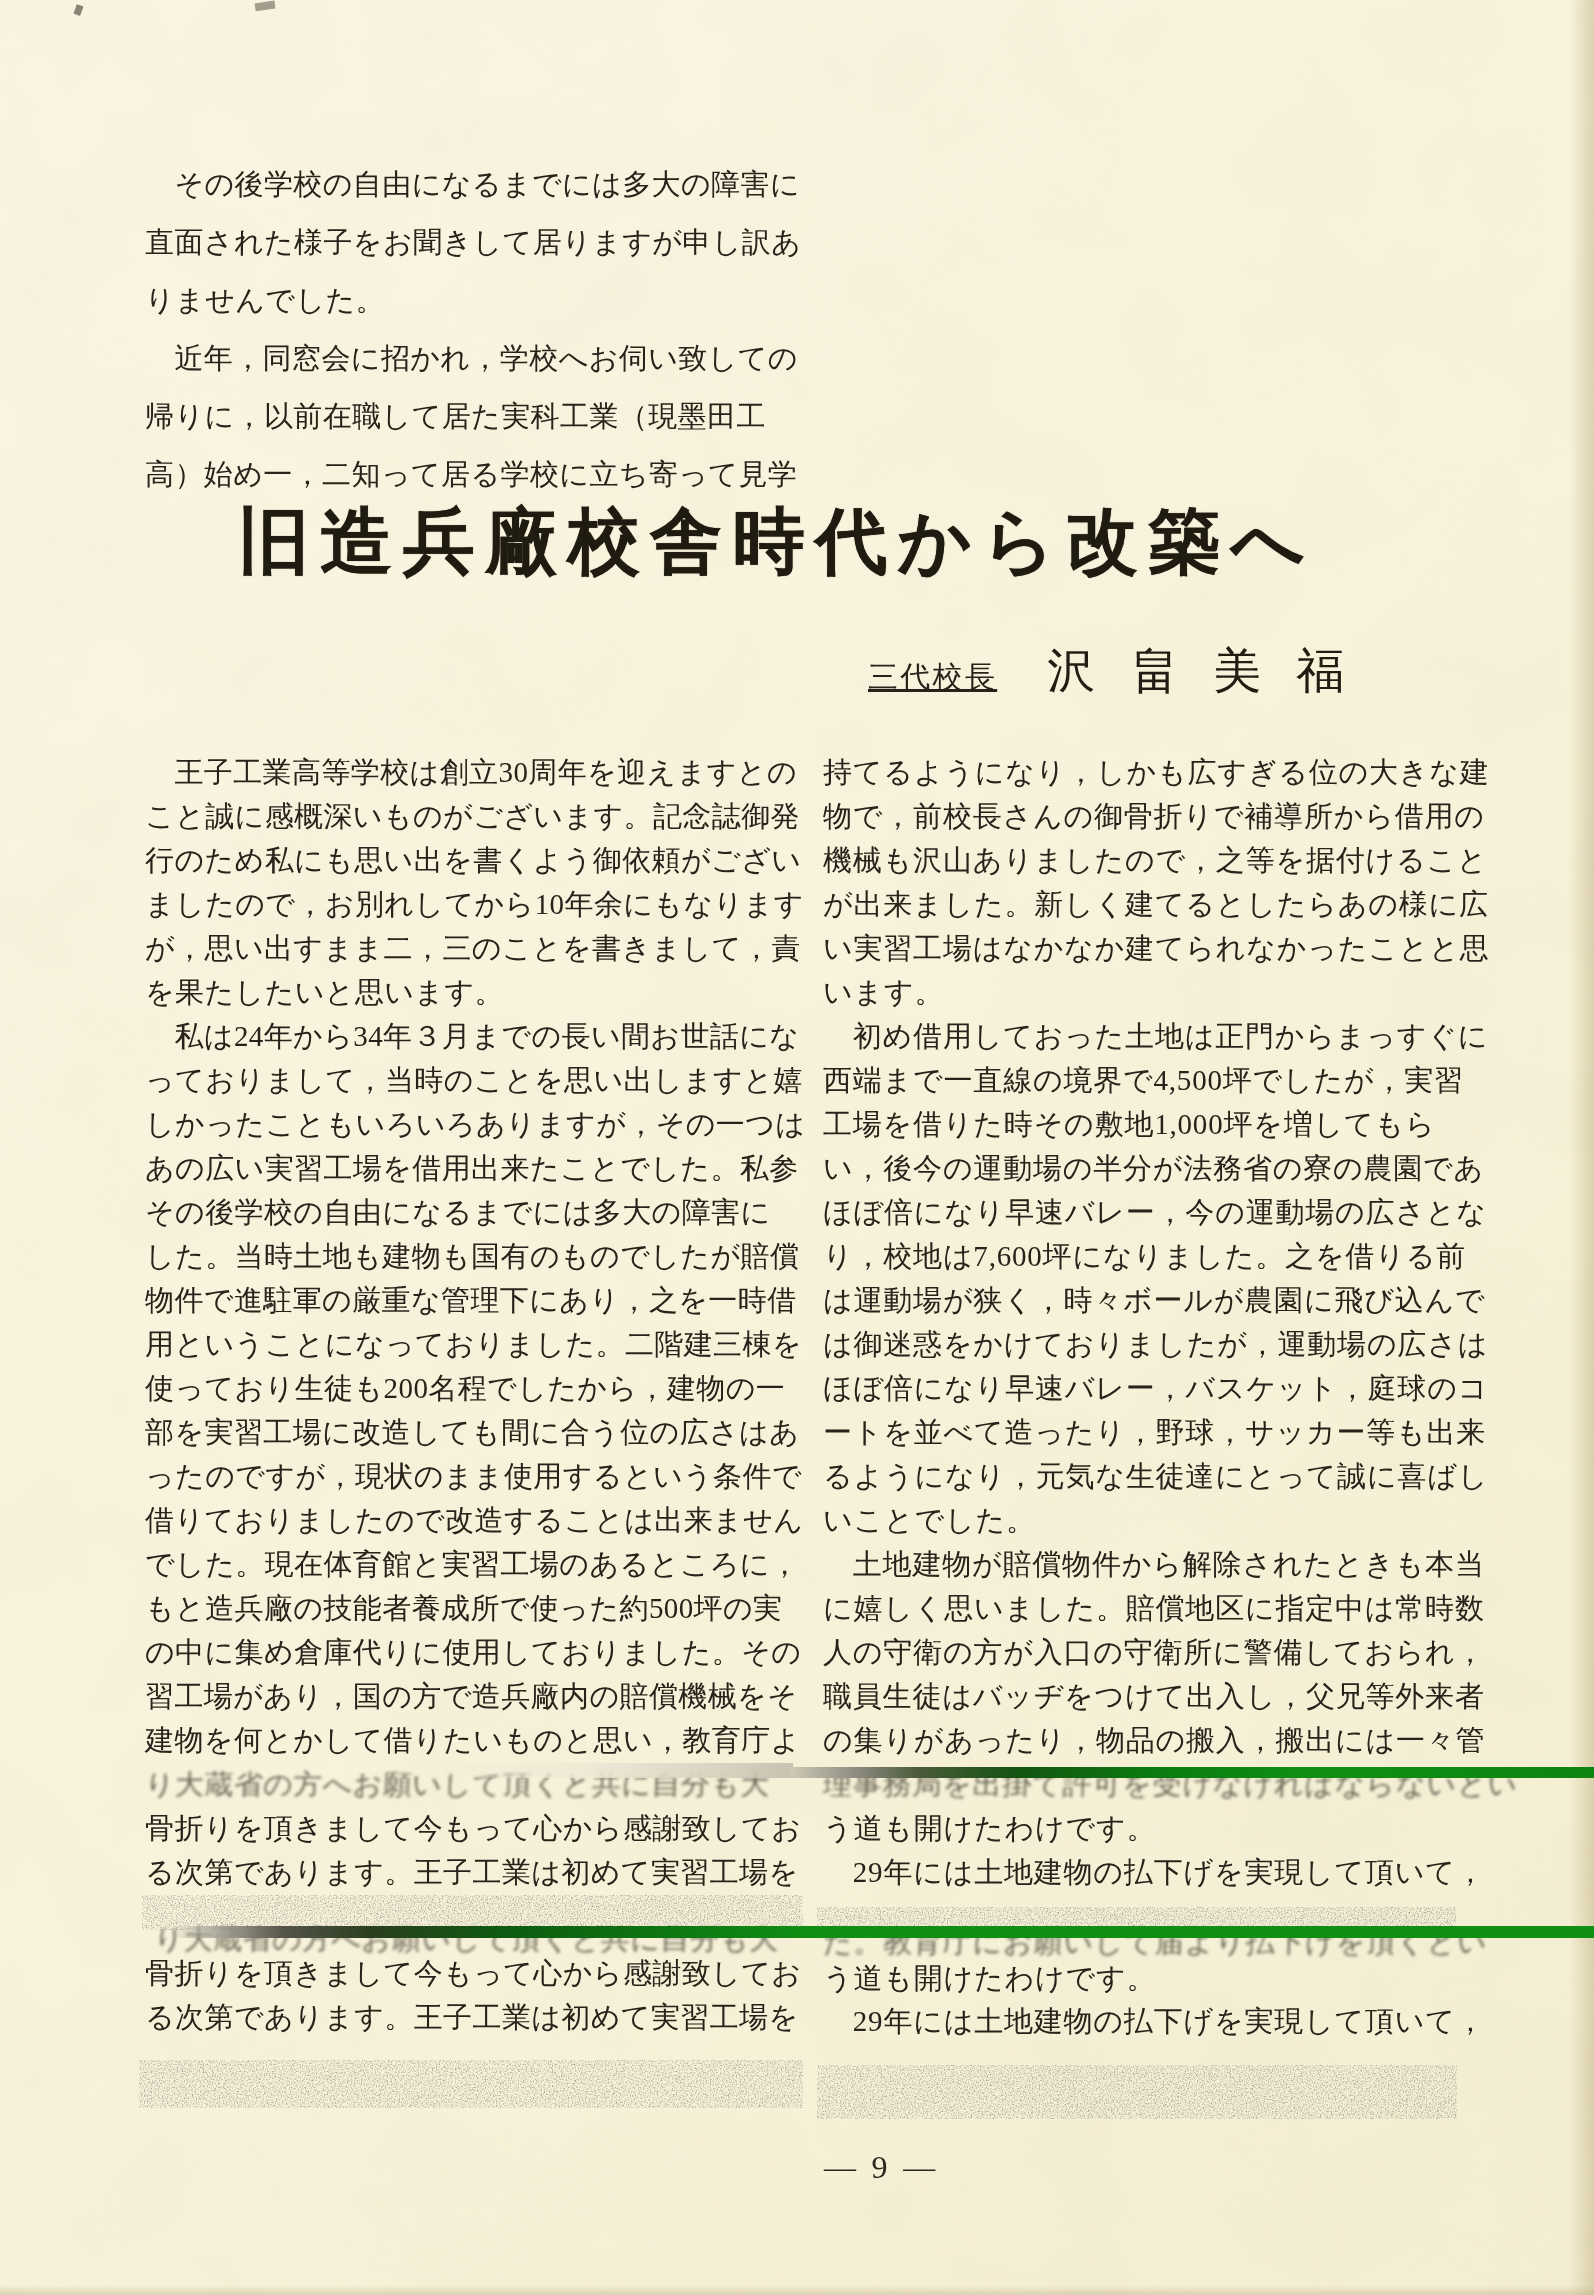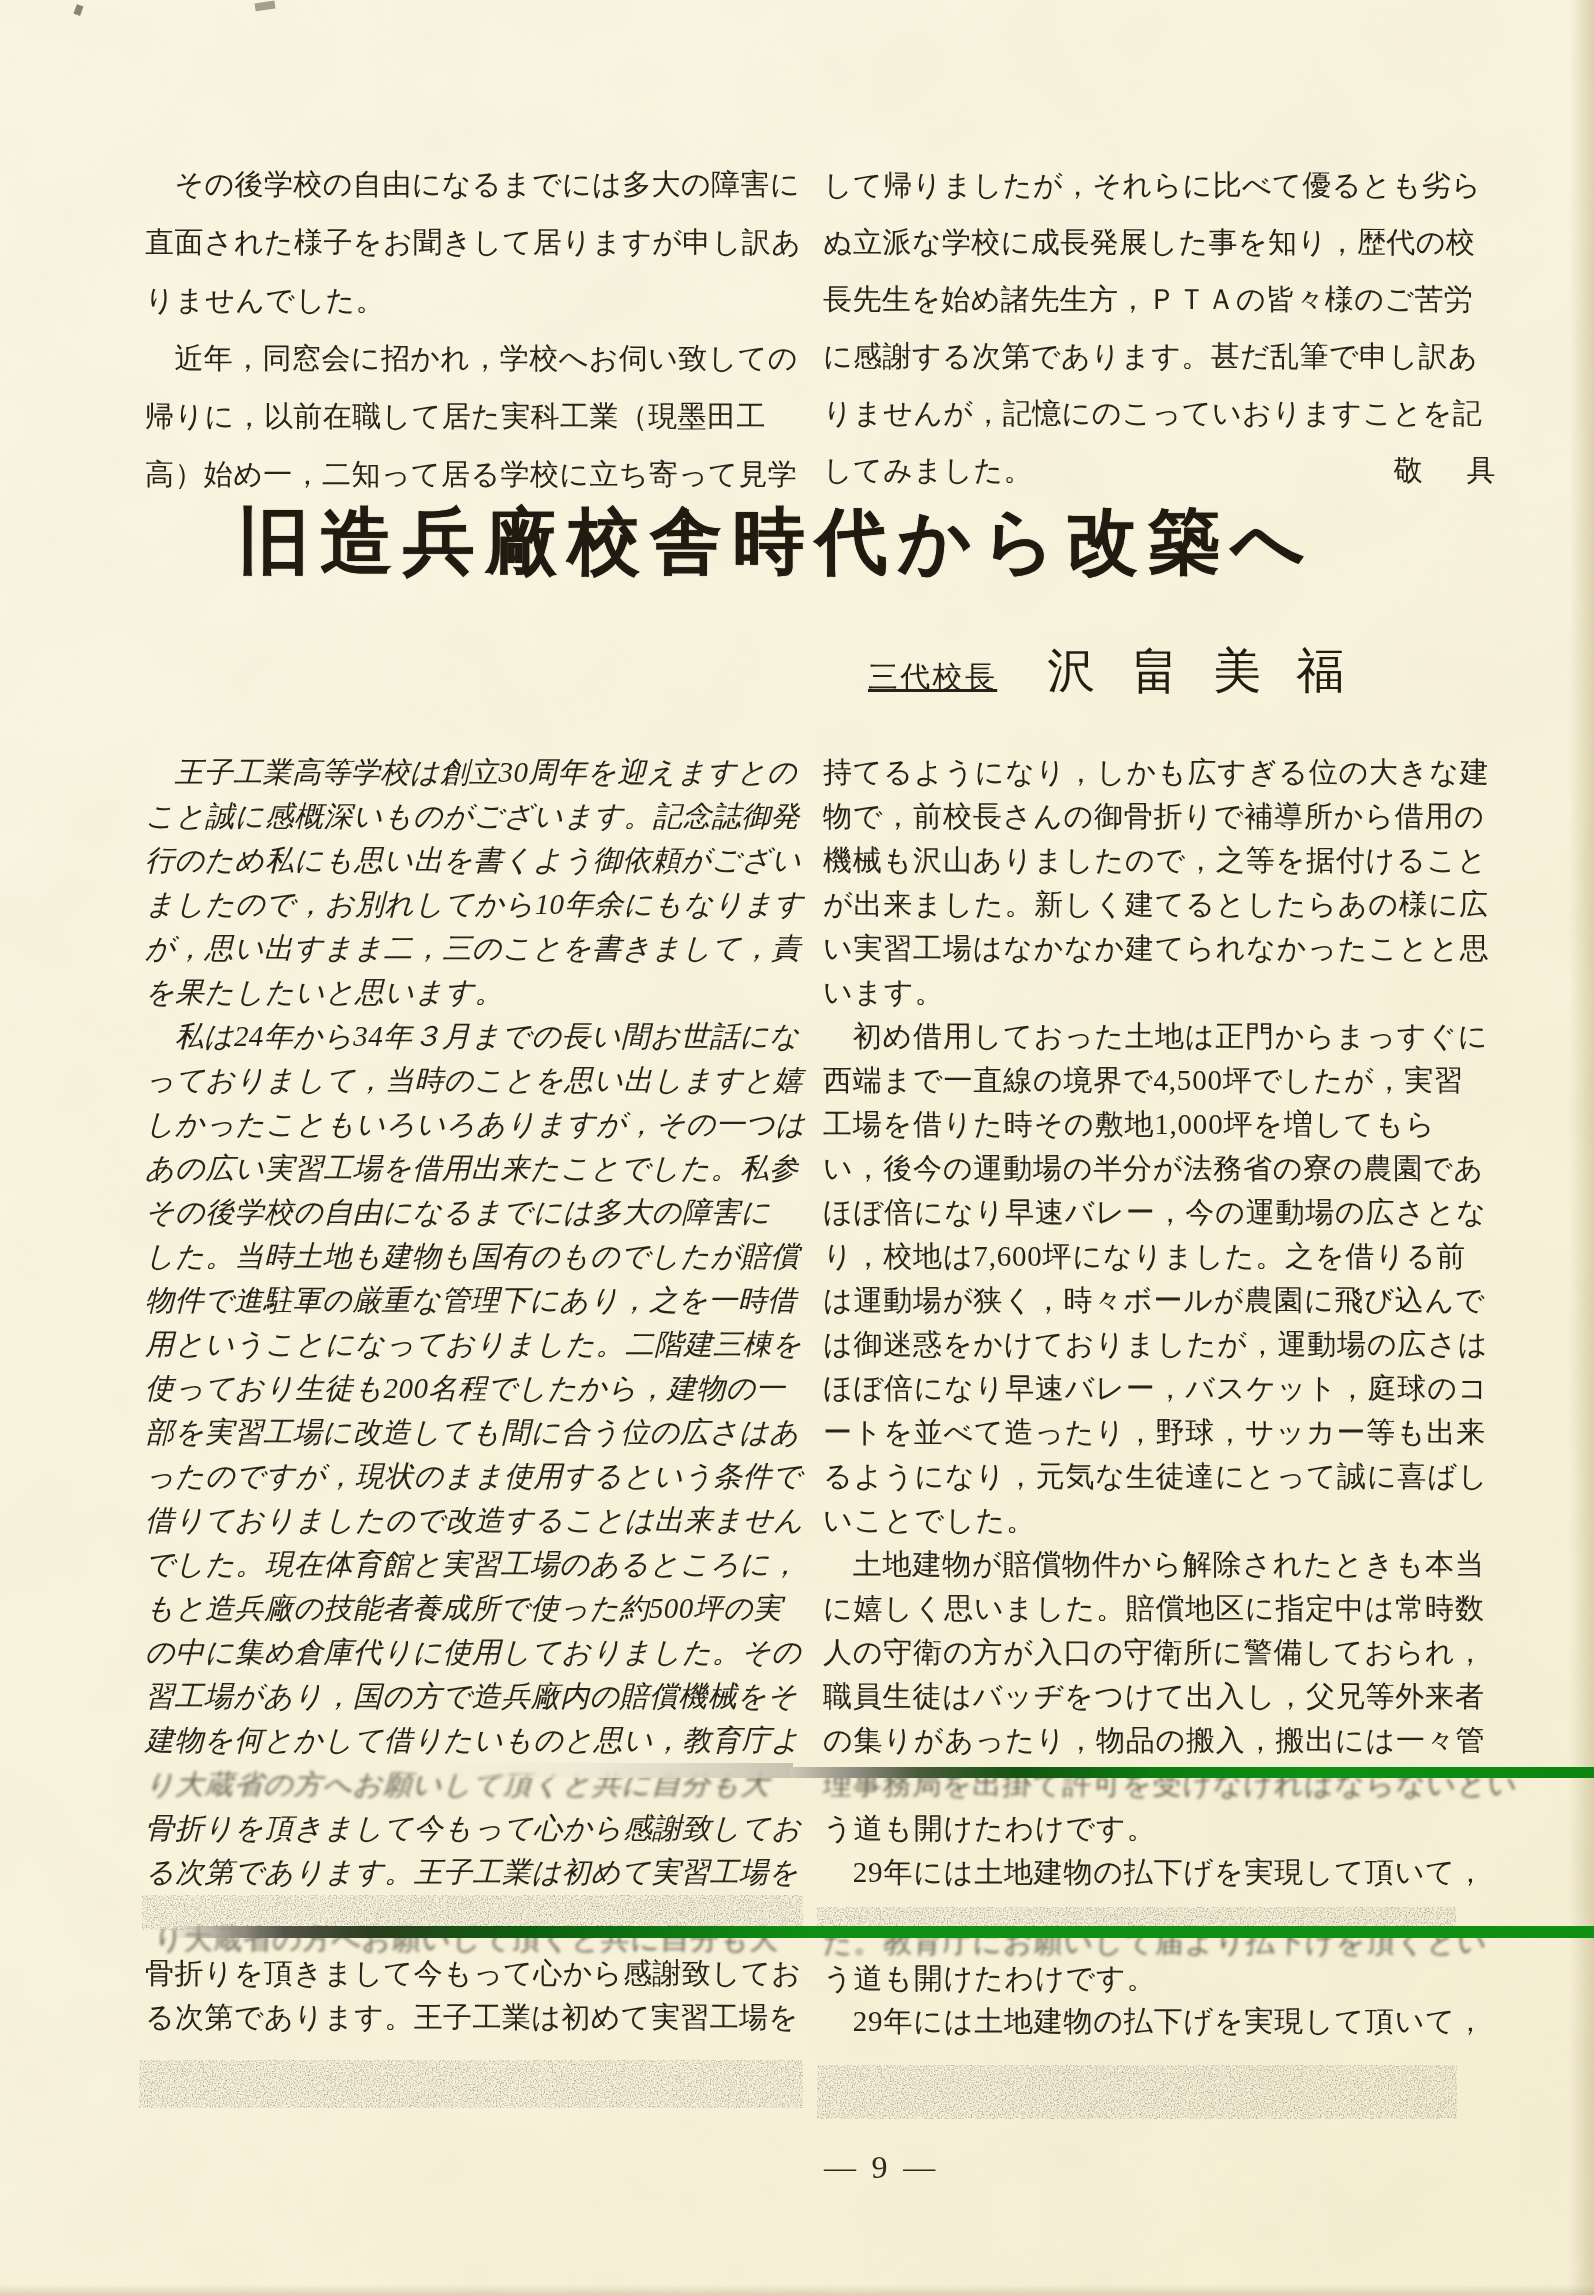--- a/index.html
+++ b/index.html
@@ -18,21 +18,21 @@
   
   #headline{
     position:absolute;left:0;top:494px;width:1595px;text-align:center;
     font-size:72px;font-weight:700;letter-spacing:10.5px;color:#201b10;
     transform:translateX(-21px);text-shadow:0 0 0.8px #201b10;
   }
   #byline{position:absolute;left:868px;top:639px;display:flex;align-items:flex-end;gap:50px;}
   #byline .role{font-size:30px;padding-bottom:5.3px;letter-spacing:2.3px;text-decoration:underline;}
   #byline .name{font-size:48px;letter-spacing:35px;color:#221d12;}
   
-  #main-left{position:absolute;left:145px;top:750px;width:649px;font-size:29px;line-height:44px;letter-spacing:0.4px;font-style:italic;}
+  #main-left{position:absolute;left:145px;top:750px;width:649px;font-size:29px;line-height:44px;letter-spacing:0.4px;}
   #main-right{position:absolute;left:823px;top:750px;width:683px;font-size:29px;line-height:44px;letter-spacing:0.8px;}
   
   .smudge{filter:blur(1.7px);opacity:.78;transform:skewX(-2deg) scaleY(.96);color:#3e3a2e;}
   .dupline{position:absolute;width:663px;font-size:29px;letter-spacing:0.4px;white-space:pre;}
   
   #streak-a{position:absolute;left:416px;top:1763px;width:377px;height:15px;z-index:4;
     background:linear-gradient(90deg,rgba(247,242,220,0) 0%,rgba(238,233,214,.85) 45%,rgba(214,209,192,.9) 80%,rgba(186,182,166,.8) 100%);}
   #bar-a{position:absolute;left:790px;top:1767px;width:805px;height:11.3px;z-index:5;
     background:linear-gradient(90deg,#cfcab6 0%,#8f8d82 8%,#4a5a3a 16%,#145312 28%,#0c7b10 45%,#0f9013 65%,#0d8511 100%);}
   #bar-b{position:absolute;left:170px;top:1926px;width:1425px;height:12px;z-index:5;
@@ -86,31 +86,20 @@
 
   <div id="intro-left">
     <div class="tl">　その後学校の自由になるまでには多大の障害に</div>
     <div class="tl">直面された様子をお聞きして居りますが申し訳あ</div>
     <div class="tl">りませんでした。</div>
     <div class="tl">　近年，同窓会に招かれ，学校へお伺い致しての</div>
     <div class="tl">帰りに，以前在職して居た実科工業（現墨田工</div>
     <div class="tl">高）始め一，二知って居る学校に立ち寄って見学</div>
   </div>
 
-  <div id="intro-right">
-    <div class="tl">して帰りましたが，それらに比べて優るとも劣ら</div>
-    <div class="tl">ぬ立派な学校に成長発展した事を知り，歴代の校</div>
-    <div class="tl">長先生を始め諸先生方，ＰＴＡの皆々様のご苦労</div>
-    <div class="tl">に感謝する次第であります。甚だ乱筆で申し訳あ</div>
-    <div class="tl">りませんが，記憶にのこっていおりますことを記</div>
-    <div class="tl lastline">
-      <span>してみました。</span>
-      <span class="closing">敬　具</span>
-    </div>
-  </div>
 
   <div id="headline">旧造兵廠校舎時代から改築へ</div>
 
   <div id="byline">
     <span class="role">三代校長</span>
     <span class="name">沢畠美福</span>
   </div>
 
   <div id="main-left">
     <div class="tl">　王子工業高等学校は創立30周年を迎えますとの</div>

